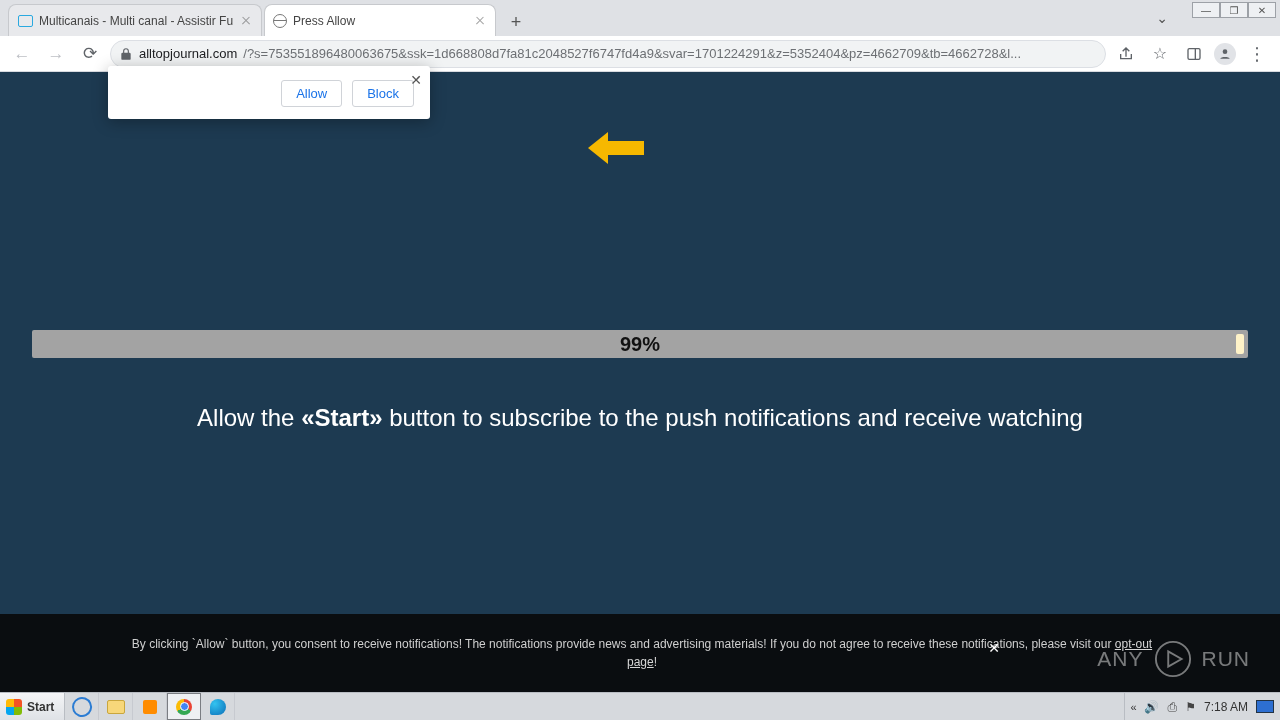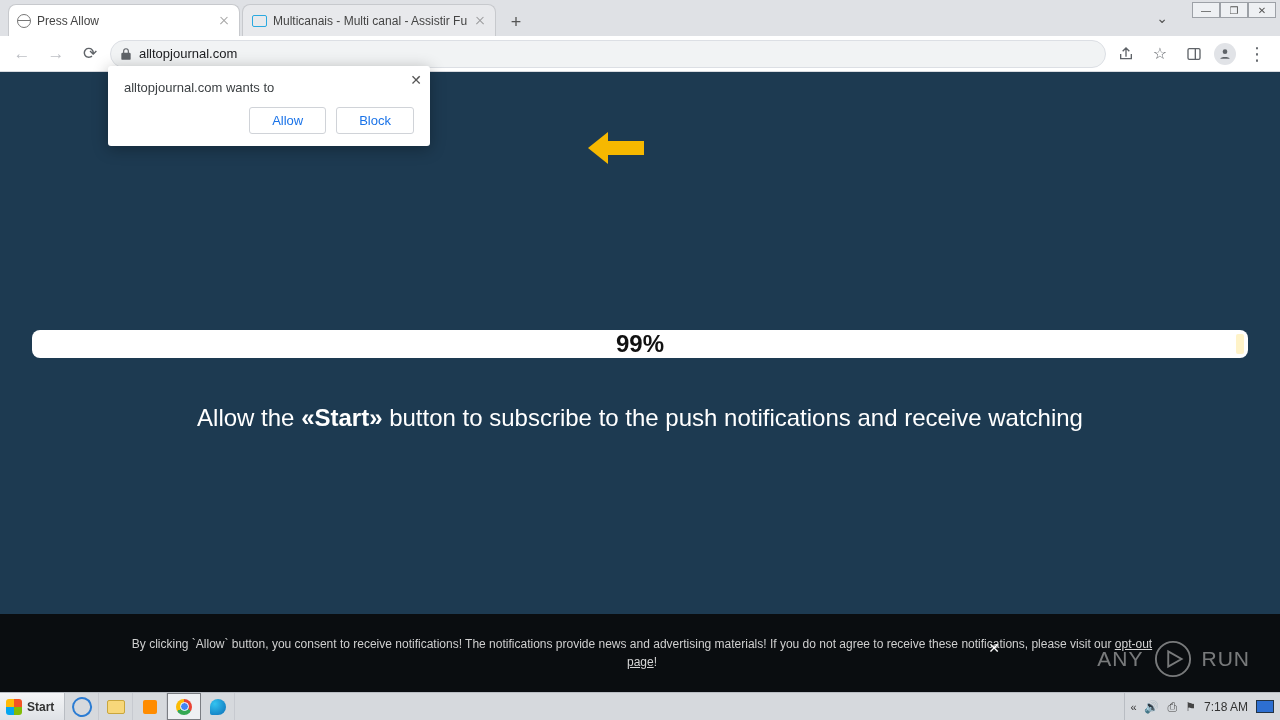--- a/index.html
+++ b/index.html
@@ -85,23 +85,23 @@
   .kebab{font-size:18px;padding:0 6px;color:#5f6368;cursor:pointer;}
 
   
   .viewport{
     position:relative; height:620px; background:#1d3a51;
   }
   .progress-wrap{
     position:absolute; left:32px; right:32px; top:258px;
   }
   .progress-bar{
-    height:28px; background:#ffffff; border-radius:8px;
+    height:28px; background:#a3a3a3; border-radius:2px;
     position:relative; display:flex;align-items:center;justify-content:center;
-    font-weight:600;font-size:24px;color:#111;
+    font-weight:600;font-size:20px;color:#111;
   }
   .progress-bar::after{
     content:"";position:absolute;right:4px;top:4px;bottom:4px;width:8px;background:#fff3c8;border-radius:2px;
   }
   .prompt-text{
     text-align:center;color:#fff;font-size:24px;
     margin-top:46px; font-family:"Comic Sans MS","Segoe UI",Arial,sans-serif;
   }
   .prompt-text .strong{font-weight:700;}
   .big-arrow{
@@ -136,21 +136,21 @@
   }
   .perm-pop .px{
     position:absolute;right:8px;top:6px;font-size:14px;color:#555;cursor:pointer;
   }
   .perm-pop .row1{margin-bottom:12px;}
   .perm-pop .row2{display:flex;align-items:center;gap:12px;margin-bottom:18px;}
   .perm-pop .bell{width:16px;height:16px;fill:#5f6368;}
   .perm-pop .btns{display:flex;justify-content:flex-end;gap:10px;}
   .perm-pop .pbtn{
     border:1px solid #d0d3d8;background:#fff;border-radius:3px;
-    padding:5px 22px;font-size:13px;color:#1a73e8;cursor:pointer;
+    padding:5px 14px;font-size:13px;color:#1a73e8;cursor:pointer;
   }
 
   
   .taskbar{
     position:absolute;left:0;right:0;bottom:0;height:28px;background:#d6d9dd;
     border-top:1px solid #b9bdc3;display:flex;align-items:center;
     font-size:12px;color:#333;z-index:30;
   }
   .start{
     height:100%;padding:0 10px 0 6px;background:linear-gradient(#f4f5f7,#dfe2e6);
@@ -182,28 +182,28 @@
   }
   .tray .ti{font-size:12px;color:#444;}
   .tray .clk{font-size:12px;}
   .tray .mon{width:18px;height:13px;background:#2d6fd1;border:1px solid #234;}
   .tray .chev{font-size:11px;}
 </style>
 </head>
 <body>
 
 <div class="tab-strip">
+  <div class="tab">
+    <span class="fav tv"></span>
+    <span class="ttl">Multicanais - Multi canal - Assistir Fu</span>
+    <span class="tab-x"></span>
+  </div>
   <div class="tab active">
     <span class="fav globe"></span>
     <span class="ttl">Press Allow</span>
-    <span class="tab-x"></span>
-  </div>
-  <div class="tab">
-    <span class="fav tv"></span>
-    <span class="ttl">Multicanais - Multi canal - Assistir Fu</span>
     <span class="tab-x"></span>
   </div>
   <div class="newtab">+</div>
   <div class="dd">⌄</div>
   <div class="winbtns">
     <div class="wb">—</div>
     <div class="wb">❐</div>
     <div class="wb">✕</div>
   </div>
 </div>
@@ -212,20 +212,21 @@
   <div class="tbtn disabled">←</div>
   <div class="tbtn disabled">→</div>
   <div class="tbtn">⟳</div>
   <div class="omnibox">
     <span class="lock">
       <svg viewBox="0 0 24 24">
           <path d="M12 2a5 5 0 0 0-5 5v3H6a2 2 0 0 0-2 2v8a2 2 0 0 0 2 2h12a2 2 0 0 0 2-2v-8a2 2 0 0 0-2-2h-1V7a5 5 0 0 0-5-5zm-3 5a3 3 0 1 1 6 0v3H9V7z"></path>
         </svg>
     </span>
     <span class="host">alltopjournal.com</span>
+    <span class="rest">/?s=753551896480063675&amp;ssk=1d668808d7fa81c2048527f6747fd4a9&amp;svar=1701224291&amp;z=5352404&amp;pz=4662709&amp;tb=4662728&amp;l...</span>
   </div>
   <div class="rbtn">
     <svg width="16" height="16" viewBox="0 0 24 24" fill="none" stroke="#5f6368" stroke-width="2">
         <path d="M4 12v7h16v-7M12 3v13M7 8l5-5 5 5"></path>
       </svg>
   </div>
   <div class="rbtn">☆</div>
   <div class="rbtn">
     <svg width="16" height="16" viewBox="0 0 24 24" fill="none" stroke="#5f6368" stroke-width="2">
         <rect x="3" y="4" width="18" height="16" rx="2"></rect>
@@ -272,21 +273,20 @@
             <path d="M15 12v16l14-8z"></path>
           </svg>
       </span>
       <span class="word">RUN</span>
     </div>
   </div>
 </div>
 
 <div class="perm-pop">
   <div class="px">✕</div>
-  <div class="row1">alltopjournal.com wants to</div>
   <div class="btns">
     <button class="pbtn">Allow</button>
     <button class="pbtn">Block</button>
   </div>
 </div>
 
 <div class="taskbar">
   <div class="start">
     <span class="orb"></span>
     <span>Start</span>

